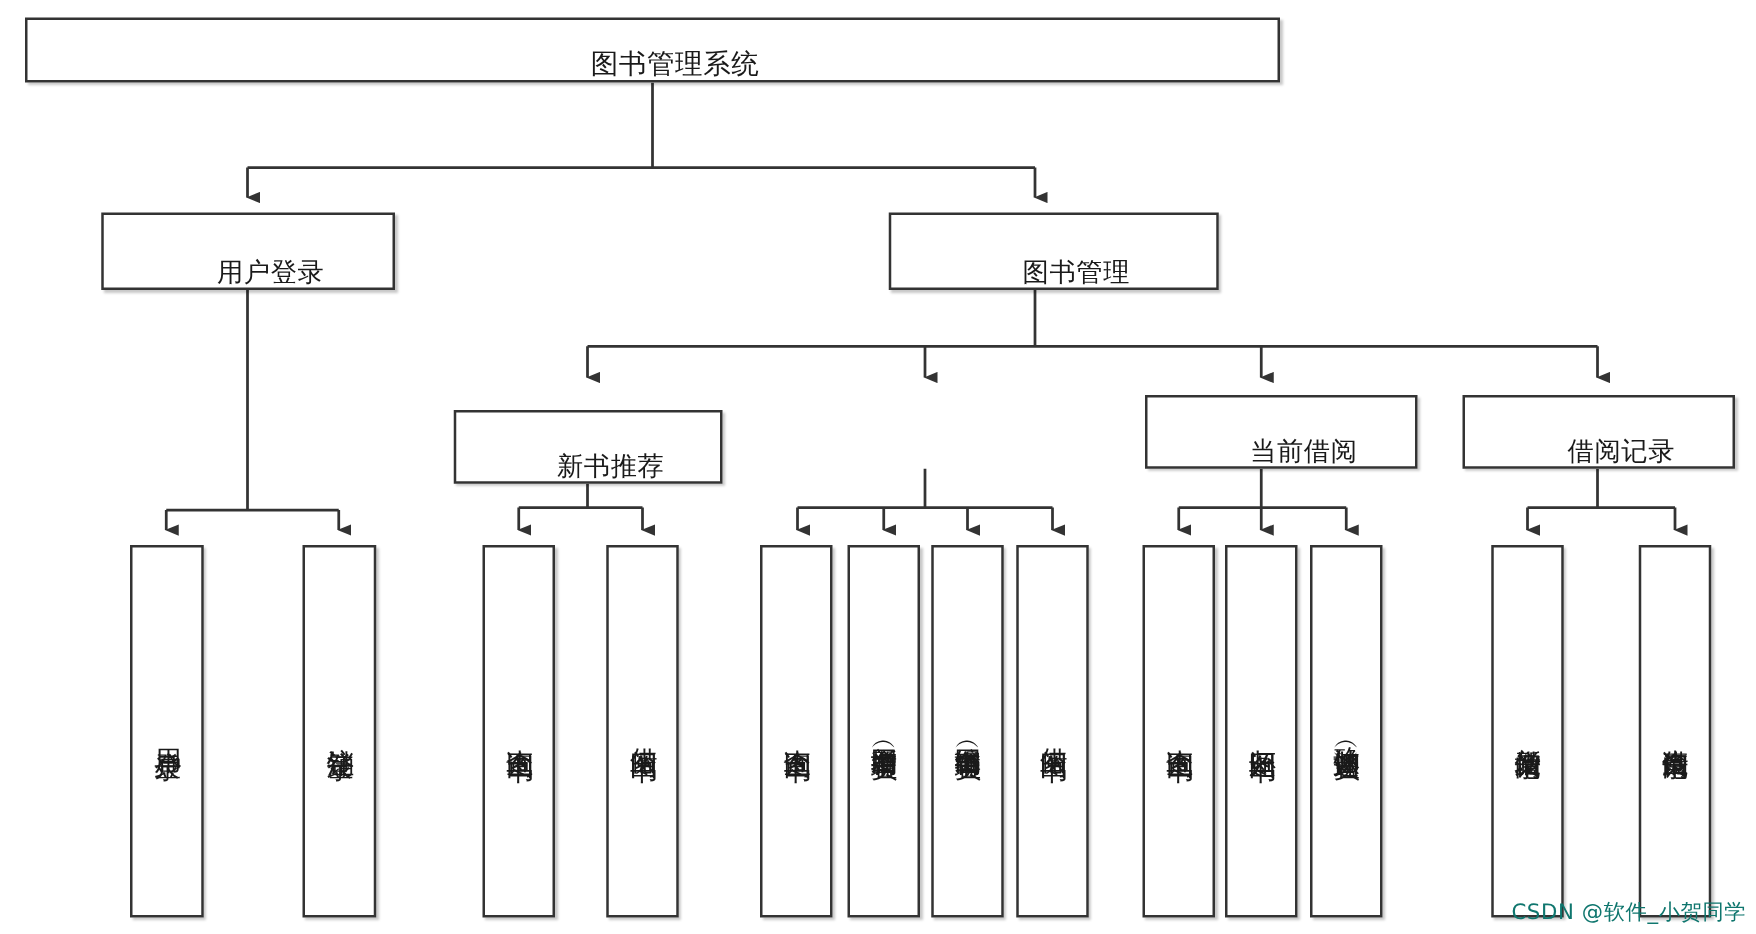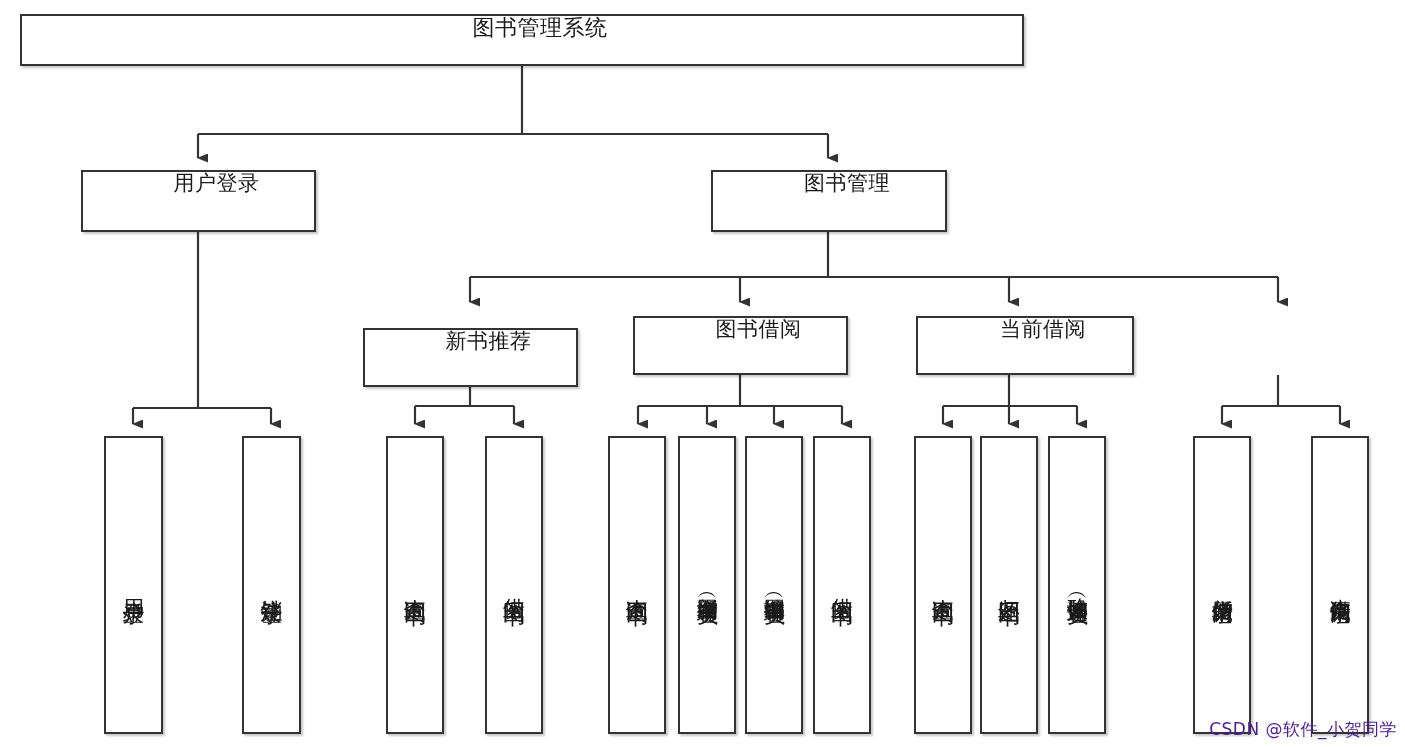--- a/index.html
+++ b/index.html
@@ -25,21 +25,21 @@
     height: 747px;
     pointer-events: none;
   }
   .node {
     position: absolute;
     box-sizing: border-box;
     background: #ffffff;
     border: 2px solid #333333;
     box-shadow: 2px 2px 2px rgba(0,0,0,0.22);
     display: flex;
-    align-items: flex-start;
+    align-items: flex-end;
     justify-content: center;
     color: #1a1a1a;
     padding-left: 36px;
   }
   .node.h-node {
     font-size: 21px;
     line-height: 1.1;
     letter-spacing: 0.5px;
     white-space: nowrap;
   }
@@ -62,21 +62,21 @@
   }
   .vtext.tall {
     font-size: 21px;
     letter-spacing: 1px;
   }
   .watermark {
     position: absolute;
     right: 8px;
     bottom: 6px;
     font-size: 17px;
-    color: #4c1d95;
+    color: #0f766e;
     white-space: nowrap;
     letter-spacing: 0.5px;
   }
 </style>
 </head>
 <body>
 
 <div id="canvas">
 
   <svg id="edges" viewBox="0 0 1405 747">
@@ -129,33 +129,33 @@
     </g>
   </svg>
 
   <div class="node h-node root" style="left:20px; top:14px; width:1004px; height:52px;">
     <span>图书管理系统</span>
   </div>
 
   <div class="node h-node" style="left:81px; top:170px; width:235px; height:62px;">
     <span>用户登录</span>
   </div>
-  <div class="node h-node" style="left:711px; top:170px; width:236px; height:62px;">
+  <div class="node h-node" style="left:711px; top:170px; width:264px; height:62px;">
     <span>图书管理</span>
   </div>
 
   <div class="node h-node" style="left:363px; top:328px; width:215px; height:59px;">
     <span>新书推荐</span>
   </div>
-  <div class="node h-node" style="left:633px; top:316px; width:215px; height:59px;">
-    <span>图书借阅</span>
-  </div>
   <div class="node h-node" style="left:900px; top:316px; width:218px; height:59px;margin-left:16px;">
     <span>当前借阅</span>
   </div>
+  <div class="node h-node" style="left:1170px; top:316px; width:218px; height:59px;">
+    <span>借阅记录</span>
+  </div>
 
   <div class="node v-node" style="left:104px; top:436px; width:59px; height:298px;">
     <span class="vtext">用户登录</span>
   </div>
   <div class="node v-node" style="left:242px; top:436px; width:59px; height:298px;">
     <span class="vtext">注销登录</span>
   </div>
 
   <div class="node v-node" style="left:386px; top:436px; width:58px; height:298px;">
     <span class="vtext">查询图书</span>

